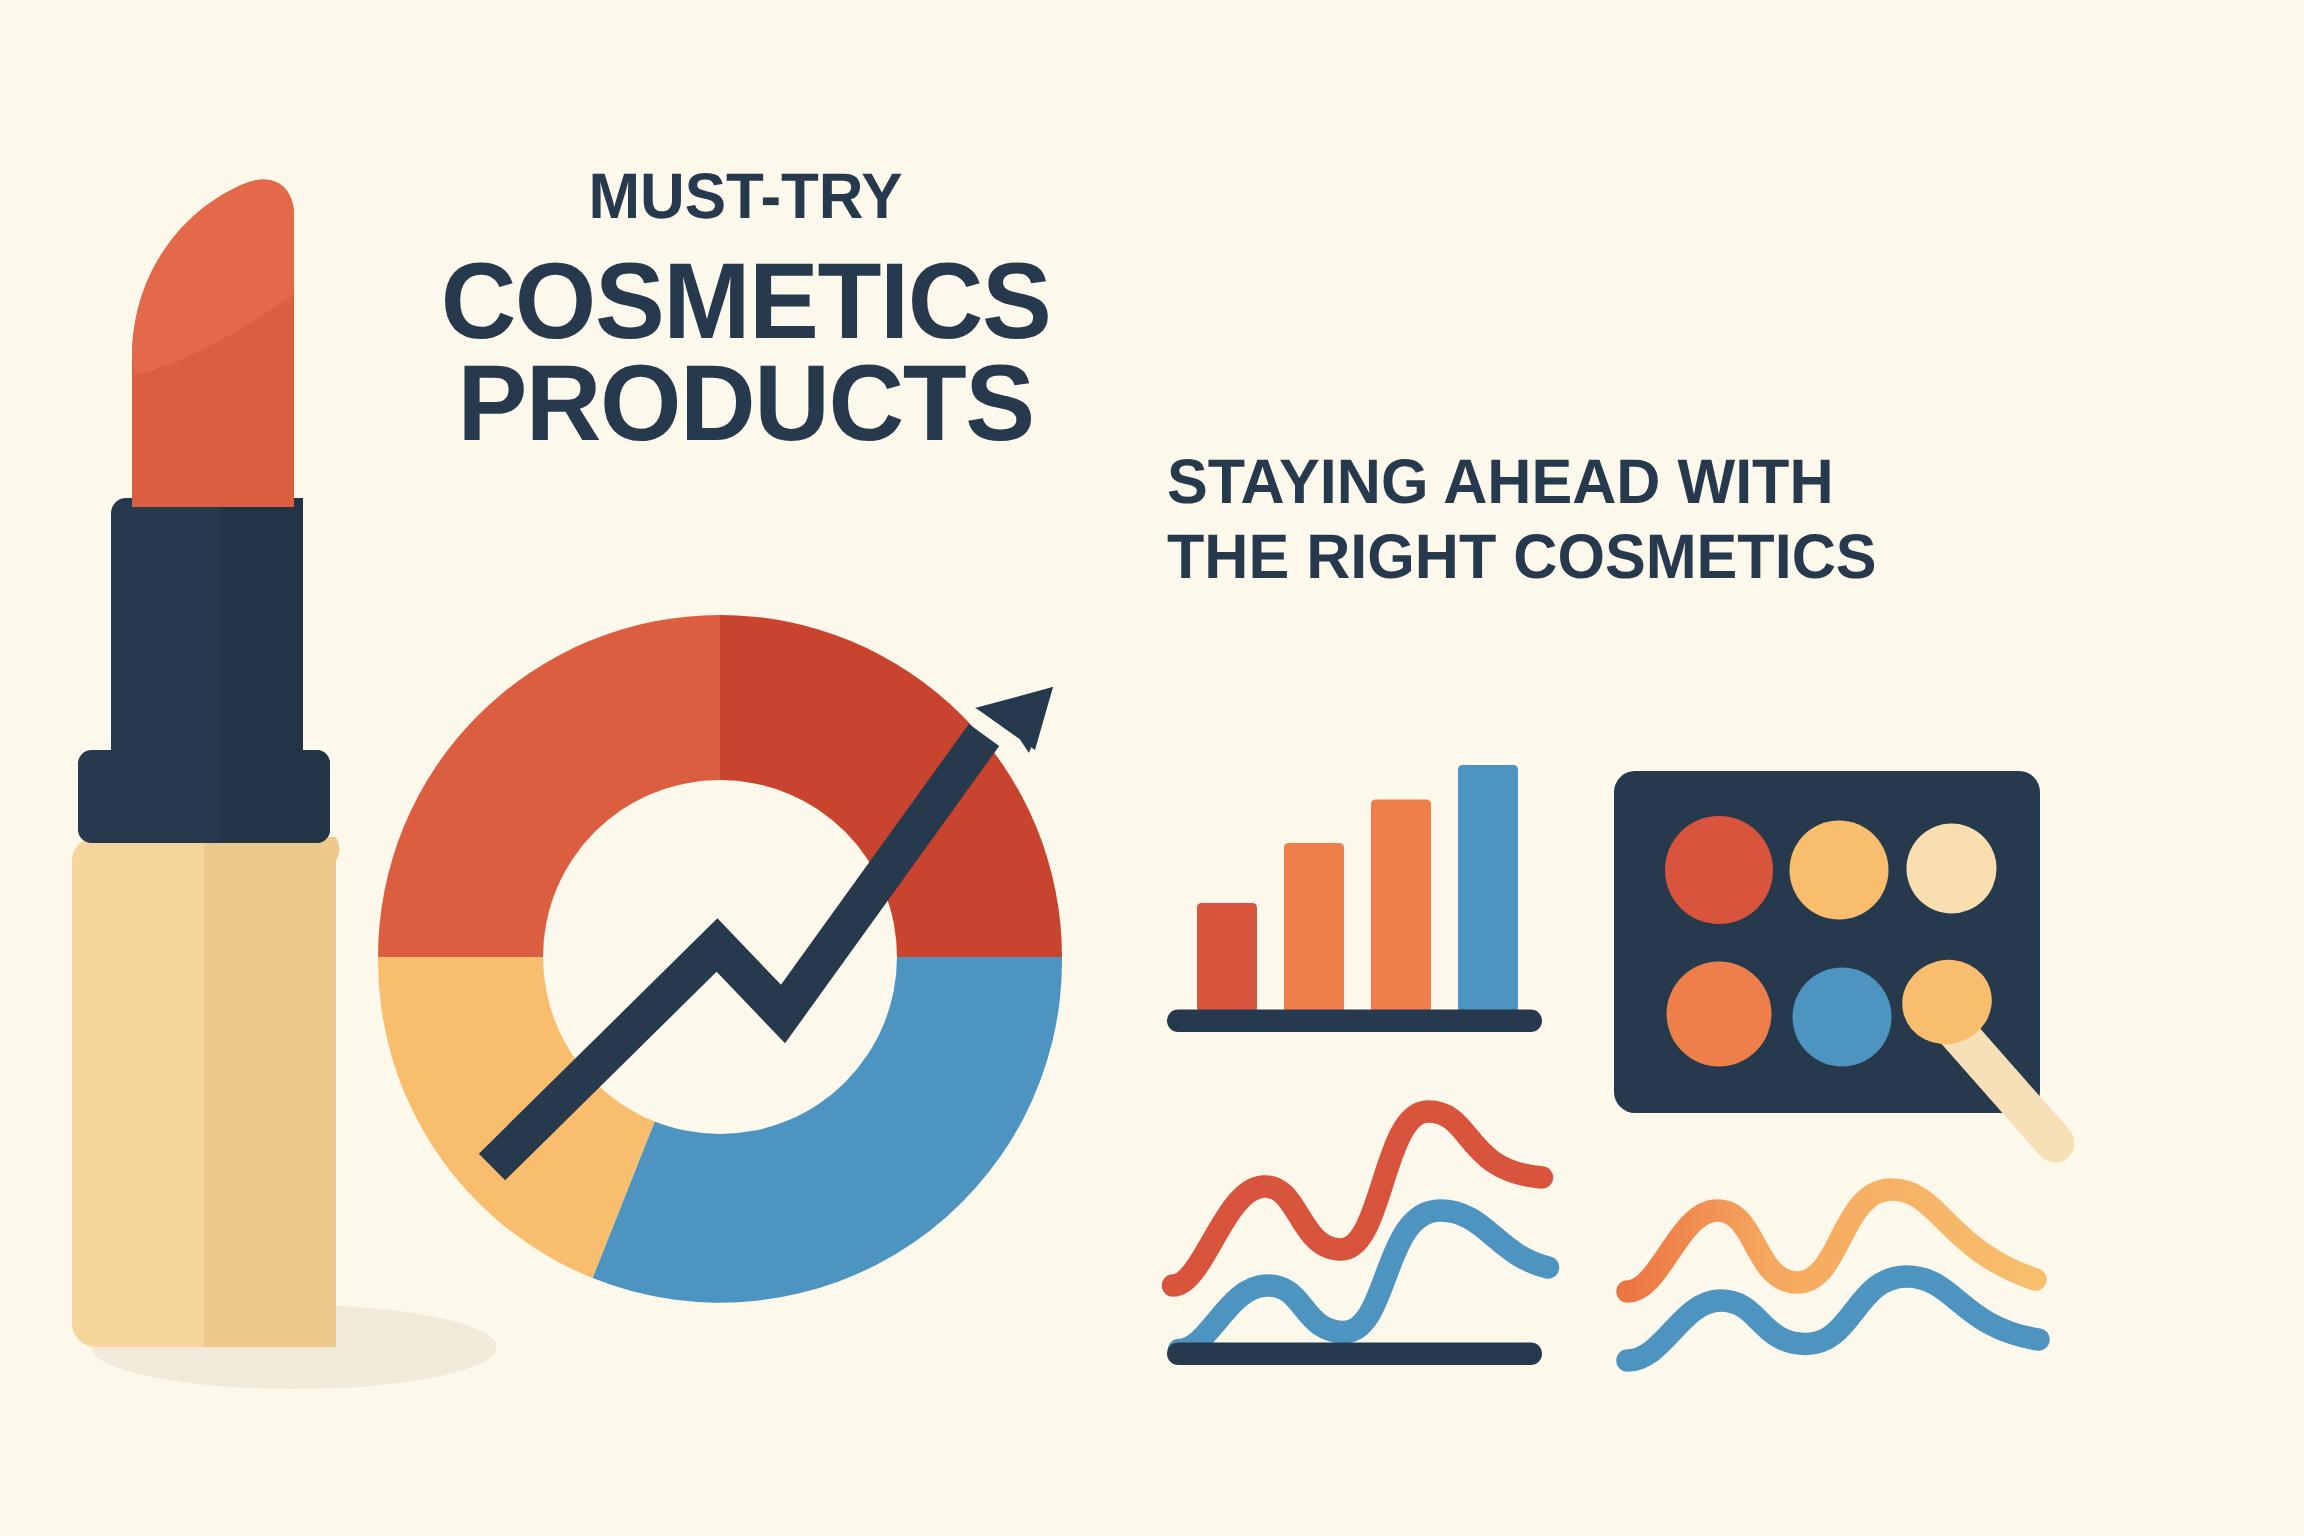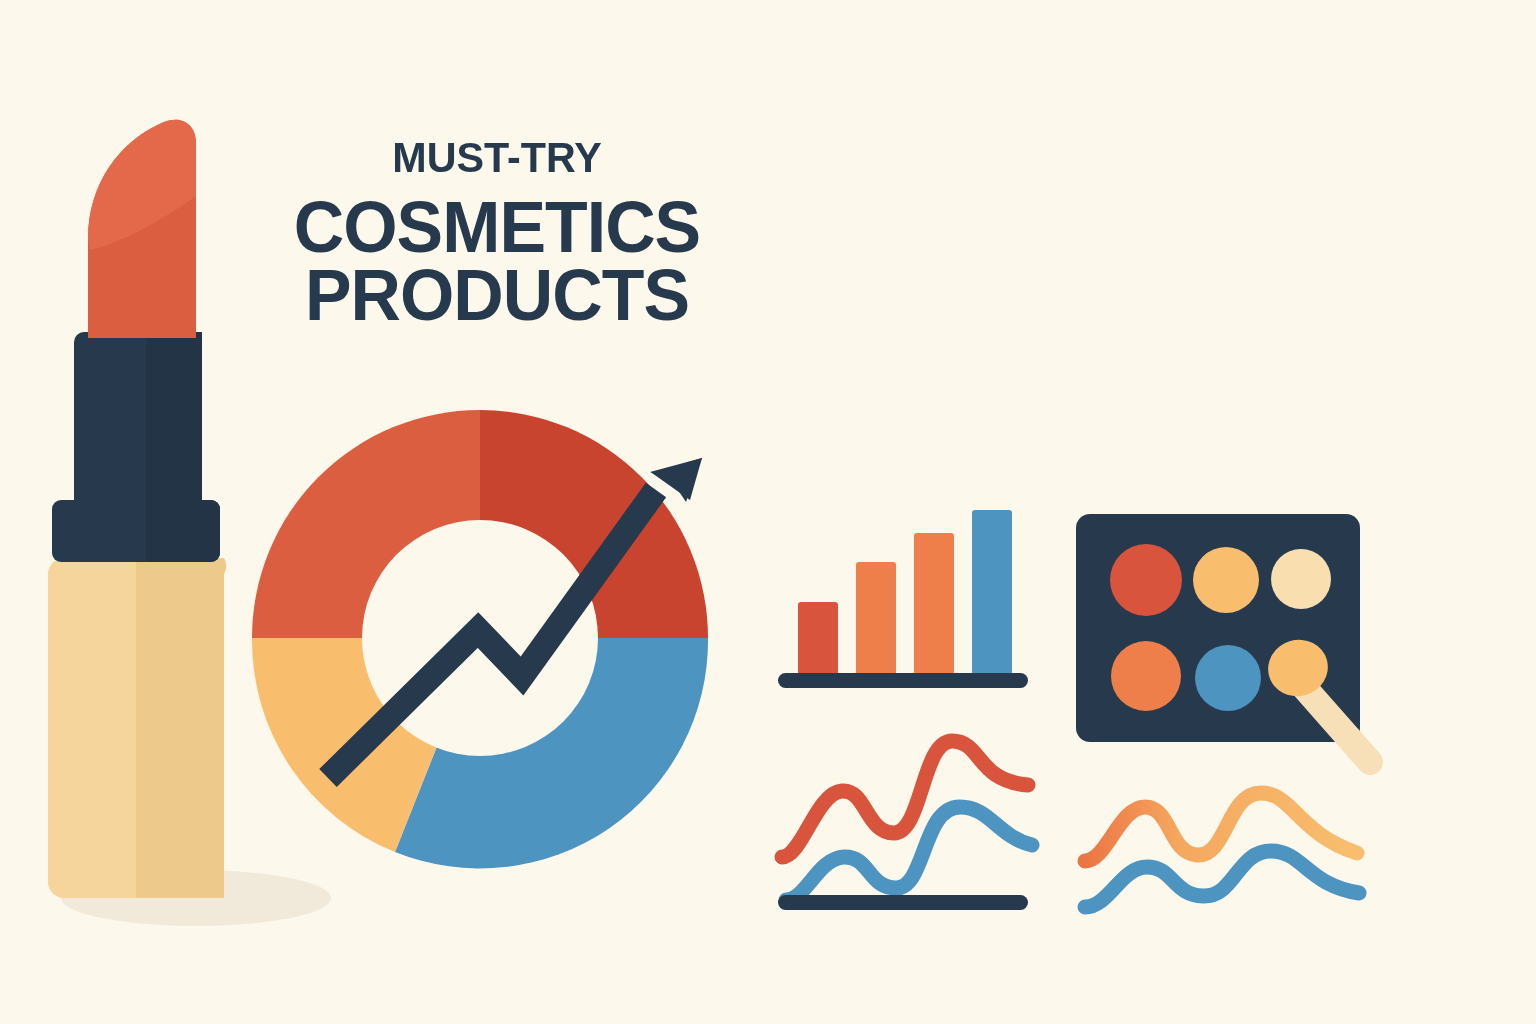--- a/index.html
+++ b/index.html
@@ -17,21 +17,20 @@
     -webkit-font-smoothing: antialiased;
   }
 
   
   .headline-block {
     position: absolute;
     color: #27394c;
     font-weight: bold;
     text-transform: uppercase;
     letter-spacing: -0.5px;
-    margin-top: 26px;
   }
   #left-headline {
     left: 262px;
     top: 110px;
     width: 470px;
     text-align: center;
   }
   #left-headline .kicker {
     font-size: 43px;
     line-height: 1.02;
@@ -203,14 +202,18 @@
     </svg>
   </div>
 
   <div class="headline-block" id="left-headline">
     <div class="kicker">MUST-TRY</div>
     <div class="big">COSMETICS</div>
     <div class="big2">PRODUCTS</div>
   </div>
 
 
+  <div id="right-sub">
+    <div class="rs-line">STAYING AHEAD WITH</div>
+    <div class="rs-line">THE RIGHT COSMETICS</div>
+  </div>
 
 </div>
 
 </body></html>

